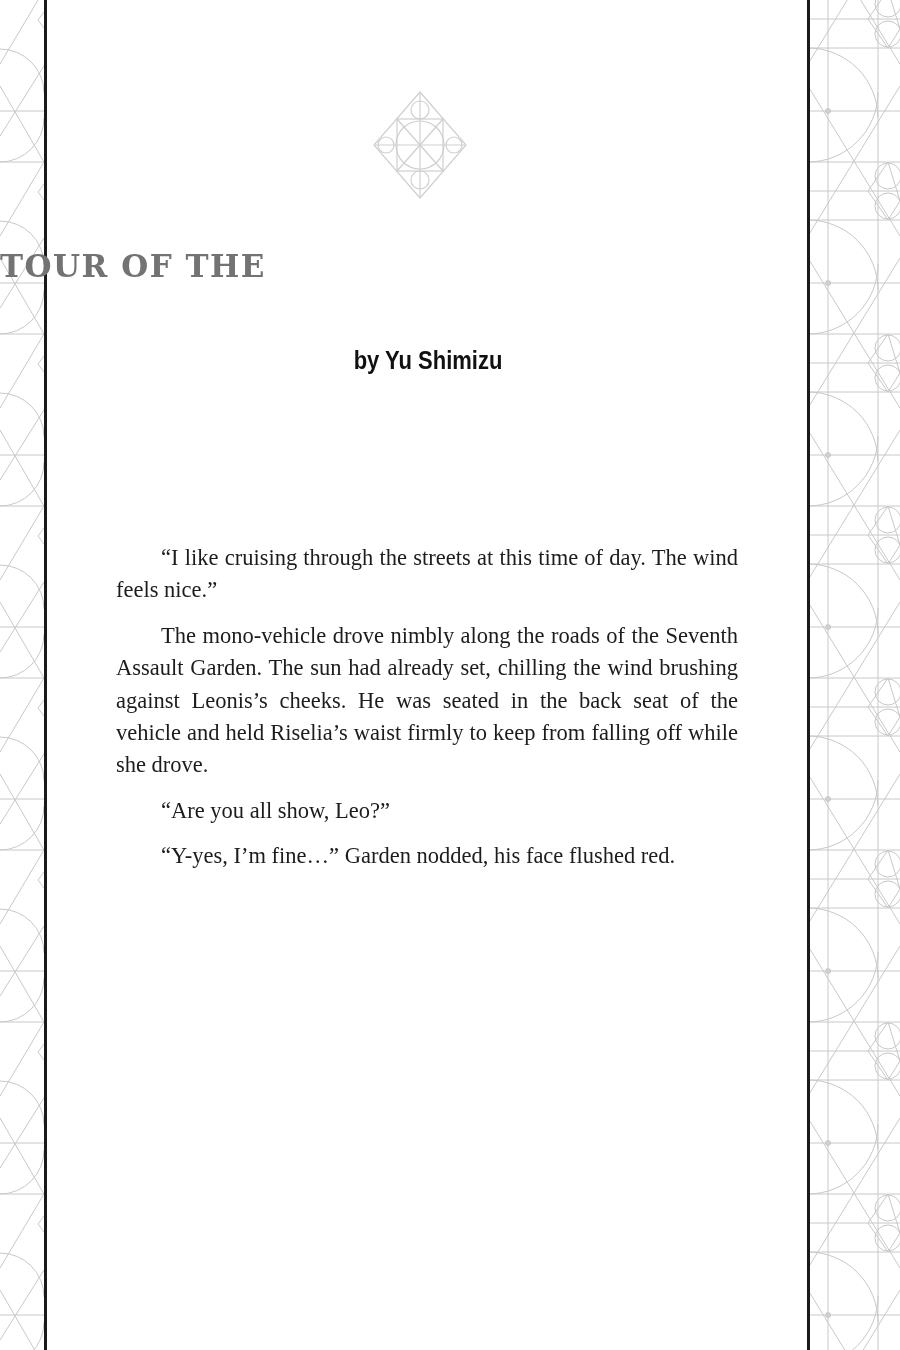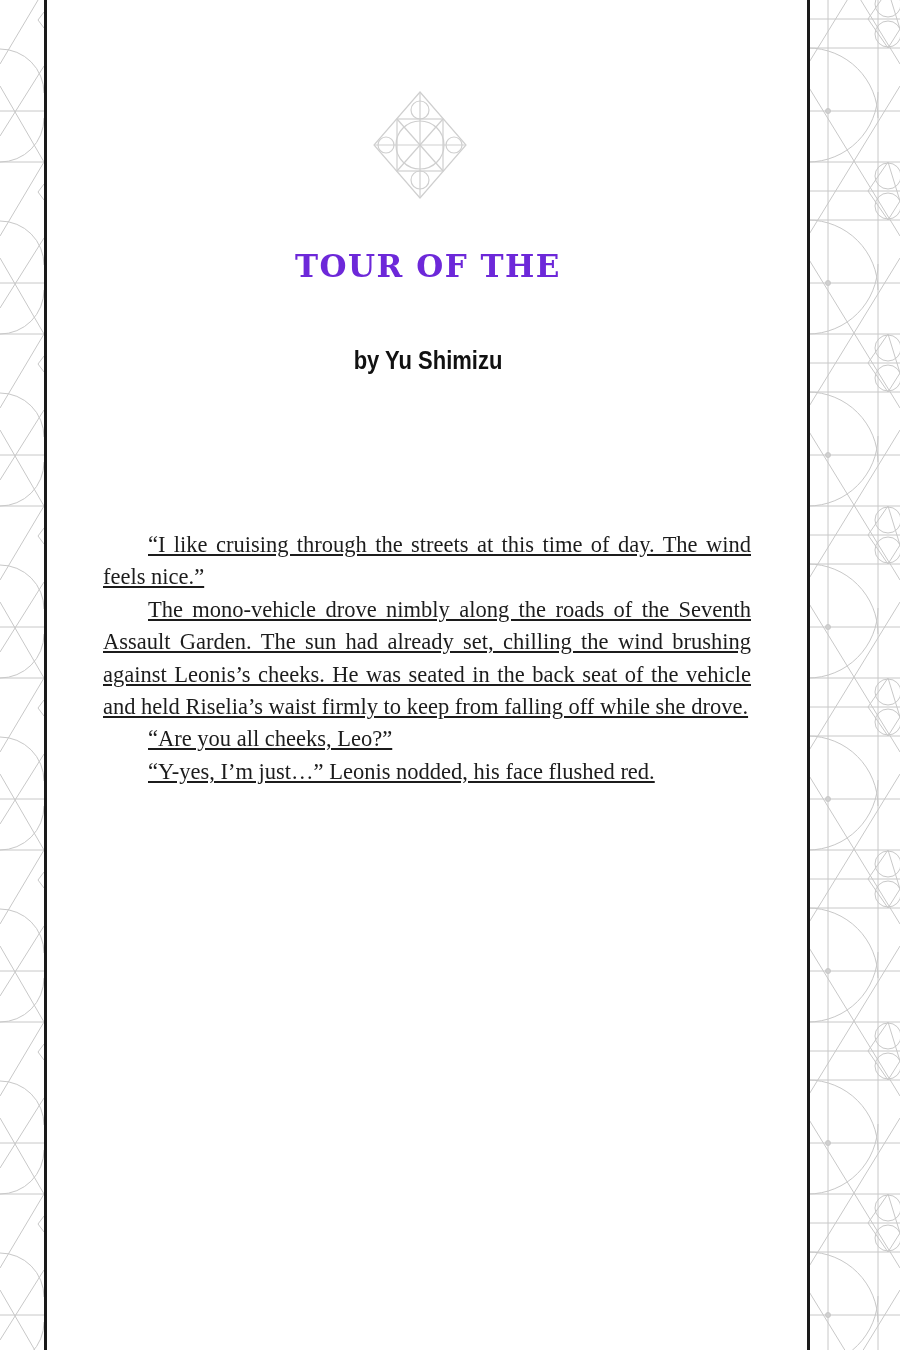--- a/index.html
+++ b/index.html
@@ -10,46 +10,45 @@
     .side-right { left: 808px; width: 92px; }
 
     .frame-line { position: absolute; top: 0; height: 1350px; width: 3px; background: #1a1a1a; }
     .frame-left { left: 44px; }
     .frame-right { left: 807px; }
 
     .ornament { position: absolute; left: 372px; top: 90px; width: 96px; width: 96px; height: 110px; }
 
     .title {
       position: absolute; left: 0; width: 856px; top: 246px;
-      text-align: center;
       font-family: "DejaVu Serif", serif;
       font-weight: bold;
       font-size: 31px;
       line-height: 40px;
       letter-spacing: 1.5px;
-      color: #6d28d9;
+      color: #737373;
     }
     .author {
       position: absolute; left: 0; width: 856px; top: 346px;
       text-align: center;
       font-family: "Liberation Sans", sans-serif;
       font-weight: bold;
       font-size: 25px;
       transform: scaleX(0.88);
       color: #111;
     }
 
     .body-text {
       position: absolute; left: 103px; top: 529px; width: 648px;
       font-family: "Liberation Serif", serif;
       font-size: 22.5px;
       line-height: 32.4px;
       color: #1c1c1c;
     }
-    .body-text p { margin: 0; text-indent: 45px; text-align: justify; text-decoration: underline; }
+    .body-text p { margin: 13px; text-indent: 45px; text-align: justify; }
     .body-text p.short { text-align: left; }
     .body-text em { font-style: italic; }
   </style>
 </head>
 <body>
 
 <svg class="side-pattern side-left" viewBox="0 0 46 1350" preserveAspectRatio="none">
   <g stroke="#c8c8c8" stroke-width="1" fill="none" id="lp">
       <line x1="0" y1="-61" x2="46" y2="-61"></line>
       <line x1="0" y1="-10" x2="46" y2="-10"></line>
@@ -260,15 +259,15 @@
 </svg>
 
 <div class="title">
   <div>TOUR OF THE</div>
 </div>
 <div class="author">by Yu Shimizu</div>
 
 <div class="body-text">
   <p>“I like cruising through the streets at this time of day. The wind feels nice.”</p>
   <p>The mono-vehicle drove nimbly along the roads of the Seventh Assault Garden. The sun had already set, chilling the wind brushing against Leonis’s cheeks. He was seated in the back seat of the vehicle and held Riselia’s waist firmly to keep from falling off while she drove.</p>
-  <p class="short">“Are you all cheeks, Leo?”</p>
-  <p class="short">“Y-yes, I’m just…” Leonis nodded, his face flushed red.</p>
+  <p class="short">“Are you all show, Leo?”</p>
+  <p class="short">“Y-yes, I’m fine…” Garden nodded, his face flushed red.</p>
 </div>
 
 </body></html>

